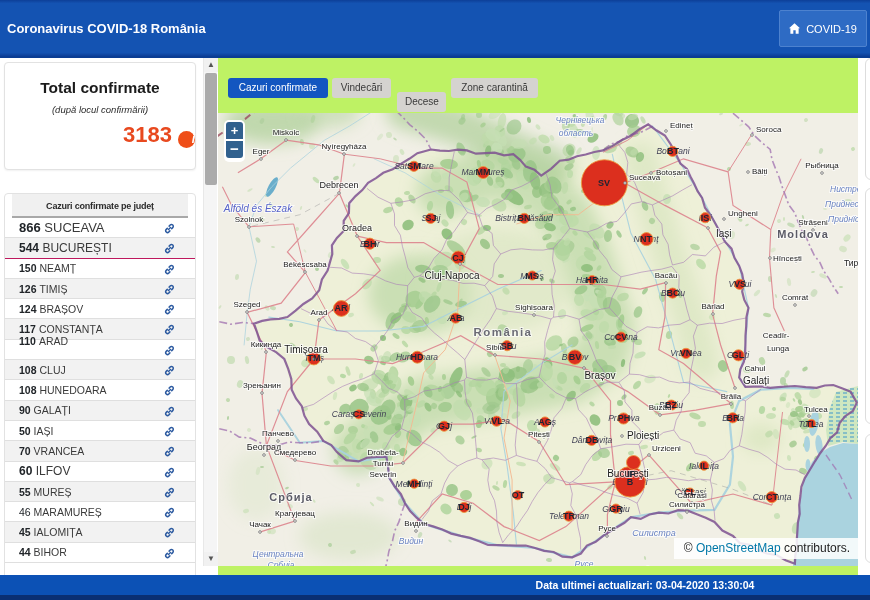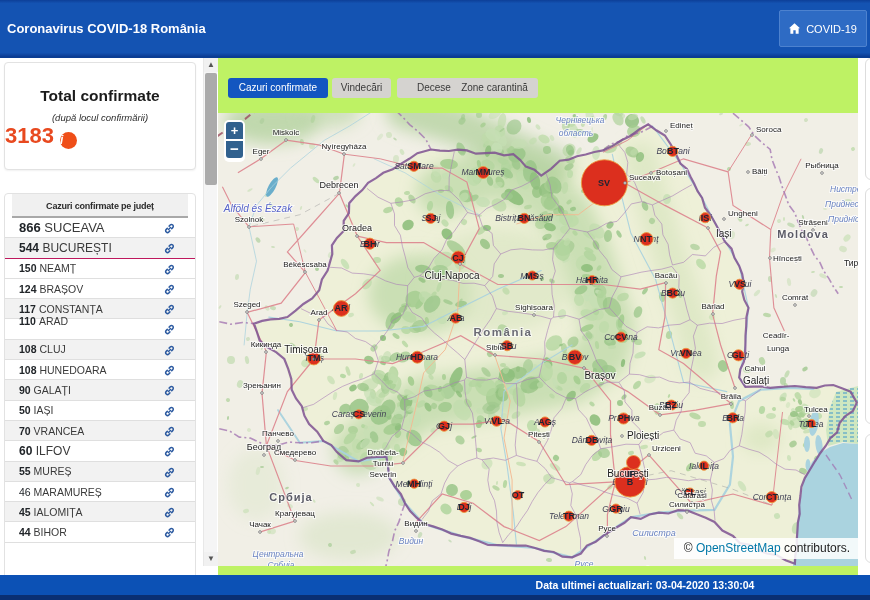--- a/index.html
+++ b/index.html
@@ -12,23 +12,23 @@
   <div class="abs" style="left:779px;top:10px;width:88px;height:37px;background:#2e6bc4;border:1px solid #4d82cf;border-radius:2px;display:flex;align-items:center;justify-content:center;color:#fff;font-size:11px;white-space:nowrap">
     <svg width="11" height="11" viewBox="0 0 16 15" style="margin-right:6px;flex:none">
         <path d="M8 0 L16 7 L14 7 L14 15 L9.7 15 L9.7 10 L6.3 10 L6.3 15 L2 15 L2 7 L0 7 Z" fill="#fff"></path>
       </svg>COVID-19
   </div>
 </div>
 
 <div class="abs" style="left:0;top:58px;width:218px;height:512px;background:#fff">
 
   <div class="abs" style="left:4px;top:4px;width:192px;height:108px;background:#fff;border:1px solid #e2e2e2;border-radius:4px;box-shadow:0 1px 2px rgba(0,0,0,0.06)">
-    <div style="text-align:center;margin-top:24px;font-size:15.5px;font-weight:bold;color:#1b1b1b">Total confirmate</div>
+    <div style="text-align:center;margin-top:16px;font-size:15.5px;font-weight:bold;color:#1b1b1b">Total confirmate</div>
     <div style="text-align:center;margin-top:7px;font-size:9.5px;font-style:italic;color:#2b2b2b">(după locul confirmării)</div>
-    <div style="text-align:left;font-size:22px;font-weight:bold;color:#e8491f">3183&nbsp;<span style="display:inline-block;vertical-align:-1px;width:17px;height:17px;border-radius:50%;background:#ef4e18;color:#fff;font-size:12px;font-weight:bold;line-height:17px;font-style:italic">i</span></div>
+    <div style="text-align:right;margin-top:7px;font-size:22px;font-weight:bold;color:#e8491f">3183&nbsp;<span style="display:inline-block;vertical-align:-1px;width:17px;height:17px;border-radius:50%;background:#ef4e18;color:#fff;font-size:12px;font-weight:bold;line-height:17px;font-style:italic">i</span></div>
   </div>
 
   <div class="abs" style="left:4px;top:135px;width:192px;height:430px;background:#fff;border:1px solid #e2e2e2;border-radius:4px;overflow:hidden">
     <div style="margin:0 7px;height:24px;background:#f0f0f0;border-bottom:2px solid #a8a8a8;text-align:center;font-size:9px;letter-spacing:-0.2px;font-weight:bold;color:#2b2b2b;line-height:24px">Cazuri confirmate pe județ</div>
     <div style="height:20.3px;background:#ffffff;border-bottom:1px solid #dfdfdf;display:flex;align-items:center;padding:0 20px 0 14px;position:relative;font-size:13px"><span style="font-weight:bold;color:#212529">866</span>&nbsp;<span style="color:#3a3a3a">SUCEAVA</span><span style="position:absolute;right:20px;top:5px">
           <svg width="11" height="11" viewBox="0 0 16 16" style="display:block">
             <g stroke="#2c5aa0" stroke-width="2.2" fill="none" stroke-linecap="round">
               <path d="M6.5 9.5 L9.5 6.5"></path>
               <path d="M7.5 4.5 L9 3 a2.6 2.6 0 0 1 3.7 3.7 L11.2 8.2"></path>
               <path d="M8.5 11.5 L7 13 a2.6 2.6 0 0 1 -3.7 -3.7 L4.8 7.8"></path>
@@ -38,20 +38,29 @@
       <div style="height:20.3px;background:#f2f2f2;border-bottom:1px solid #be185d;display:flex;align-items:center;padding:0 20px 0 14px;position:relative;font-size:12px"><span style="font-weight:bold;color:#212529">544</span>&nbsp;<span style="color:#3a3a3a">BUCUREȘTI</span><span style="position:absolute;right:20px;top:5px">
           <svg width="11" height="11" viewBox="0 0 16 16" style="display:block">
             <g stroke="#2c5aa0" stroke-width="2.2" fill="none" stroke-linecap="round">
               <path d="M6.5 9.5 L9.5 6.5"></path>
               <path d="M7.5 4.5 L9 3 a2.6 2.6 0 0 1 3.7 3.7 L11.2 8.2"></path>
               <path d="M8.5 11.5 L7 13 a2.6 2.6 0 0 1 -3.7 -3.7 L4.8 7.8"></path>
             </g>
           </svg>
         </span></div>
       <div style="height:20.3px;background:#ffffff;border-bottom:1px solid #dfdfdf;display:flex;align-items:center;padding:0 20px 0 14px;position:relative;font-size:10.5px"><span style="font-weight:bold;color:#212529">150</span>&nbsp;<span style="color:#3a3a3a">NEAMȚ</span><span style="position:absolute;right:20px;top:5px">
+          <svg width="11" height="11" viewBox="0 0 16 16" style="display:block">
+            <g stroke="#2c5aa0" stroke-width="2.2" fill="none" stroke-linecap="round">
+              <path d="M6.5 9.5 L9.5 6.5"></path>
+              <path d="M7.5 4.5 L9 3 a2.6 2.6 0 0 1 3.7 3.7 L11.2 8.2"></path>
+              <path d="M8.5 11.5 L7 13 a2.6 2.6 0 0 1 -3.7 -3.7 L4.8 7.8"></path>
+            </g>
+          </svg>
+        </span></div>
+      <div style="height:20.3px;background:#f2f2f2;border-bottom:1px solid #dfdfdf;display:flex;align-items:center;padding:0 20px 0 14px;position:relative;font-size:10.5px"><span style="font-weight:bold;color:#212529">126</span>&nbsp;<span style="color:#3a3a3a">TIMIȘ</span><span style="position:absolute;right:20px;top:5px">
           <svg width="11" height="11" viewBox="0 0 16 16" style="display:block">
             <g stroke="#2c5aa0" stroke-width="2.2" fill="none" stroke-linecap="round">
               <path d="M6.5 9.5 L9.5 6.5"></path>
               <path d="M7.5 4.5 L9 3 a2.6 2.6 0 0 1 3.7 3.7 L11.2 8.2"></path>
               <path d="M8.5 11.5 L7 13 a2.6 2.6 0 0 1 -3.7 -3.7 L4.8 7.8"></path>
             </g>
           </svg>
         </span></div>
       <div style="height:20.3px;background:#ffffff;border-bottom:1px solid #dfdfdf;display:flex;align-items:center;padding:0 20px 0 14px;position:relative;font-size:10.5px"><span style="font-weight:bold;color:#212529">124</span>&nbsp;<span style="color:#3a3a3a">BRAȘOV</span><span style="position:absolute;right:20px;top:5px">
           <svg width="11" height="11" viewBox="0 0 16 16" style="display:block">
@@ -177,21 +186,21 @@
     <div class="abs" style="left:1px;top:15px;width:12px;height:112px;background:#ababab;border-radius:2px"></div>
     <div class="abs" style="left:0;top:494px;width:14px;height:14px;background:#f1f1f1;color:#555;font-size:8px;text-align:center;line-height:14px">▼</div>
   </div>
 </div>
 
 <div class="abs" style="left:218px;top:58px;width:640px;height:517px;background:#bef264">
 
   <div class="abs" style="left:0;top:19.7px;width:640px;height:21px">
     <div style="color:#3a3a3a;background:#d5d3d0;border-radius:3px;font-size:10px;height:20.5px;line-height:20.5px;text-align:center;position:absolute;top:0;left:9.6px;width:100.5px;background:#1356c0;color:#fff">Cazuri confirmate</div>
     <div style="color:#3a3a3a;background:#d5d3d0;border-radius:3px;font-size:10px;height:20.5px;line-height:20.5px;text-align:center;position:absolute;top:0;left:114px;width:59px">Vindecări</div>
-    <div style="color:#3a3a3a;background:#d5d3d0;border-radius:3px;font-size:10px;height:20.5px;line-height:20.5px;text-align:center;position:absolute;top:0;left:179.4px;width:73px">Decese</div>
+    <div style="color:#3a3a3a;background:#d5d3d0;border-radius:3px;font-size:10px;height:20.5px;line-height:20.5px;text-align:center;position:absolute;top:14px;left:179.4px;width:49px">Decese</div>
     <div style="color:#3a3a3a;background:#d5d3d0;border-radius:3px;font-size:10px;height:20.5px;line-height:20.5px;text-align:center;position:absolute;top:0;left:233px;width:87px">Zone carantină</div>
   </div>
 
   <div class="abs" style="left:0;top:55px;width:640px;height:453px;overflow:hidden">
     <svg width="640" height="453" viewBox="0 0 640 453" style="display:block;font-family:'Liberation Sans',sans-serif">
         <defs>
           <clipPath id="deltaclip">
             <path d="M610.0 333.0 L608.0 317.0 L612.0 295.0 L618.0 279.0 L640.0 273.0 L640.0 331.0 L625.0 329.0 Z"></path>
           </clipPath>
           <filter id="blur8" x="-40%" y="-40%" width="180%" height="180%">

